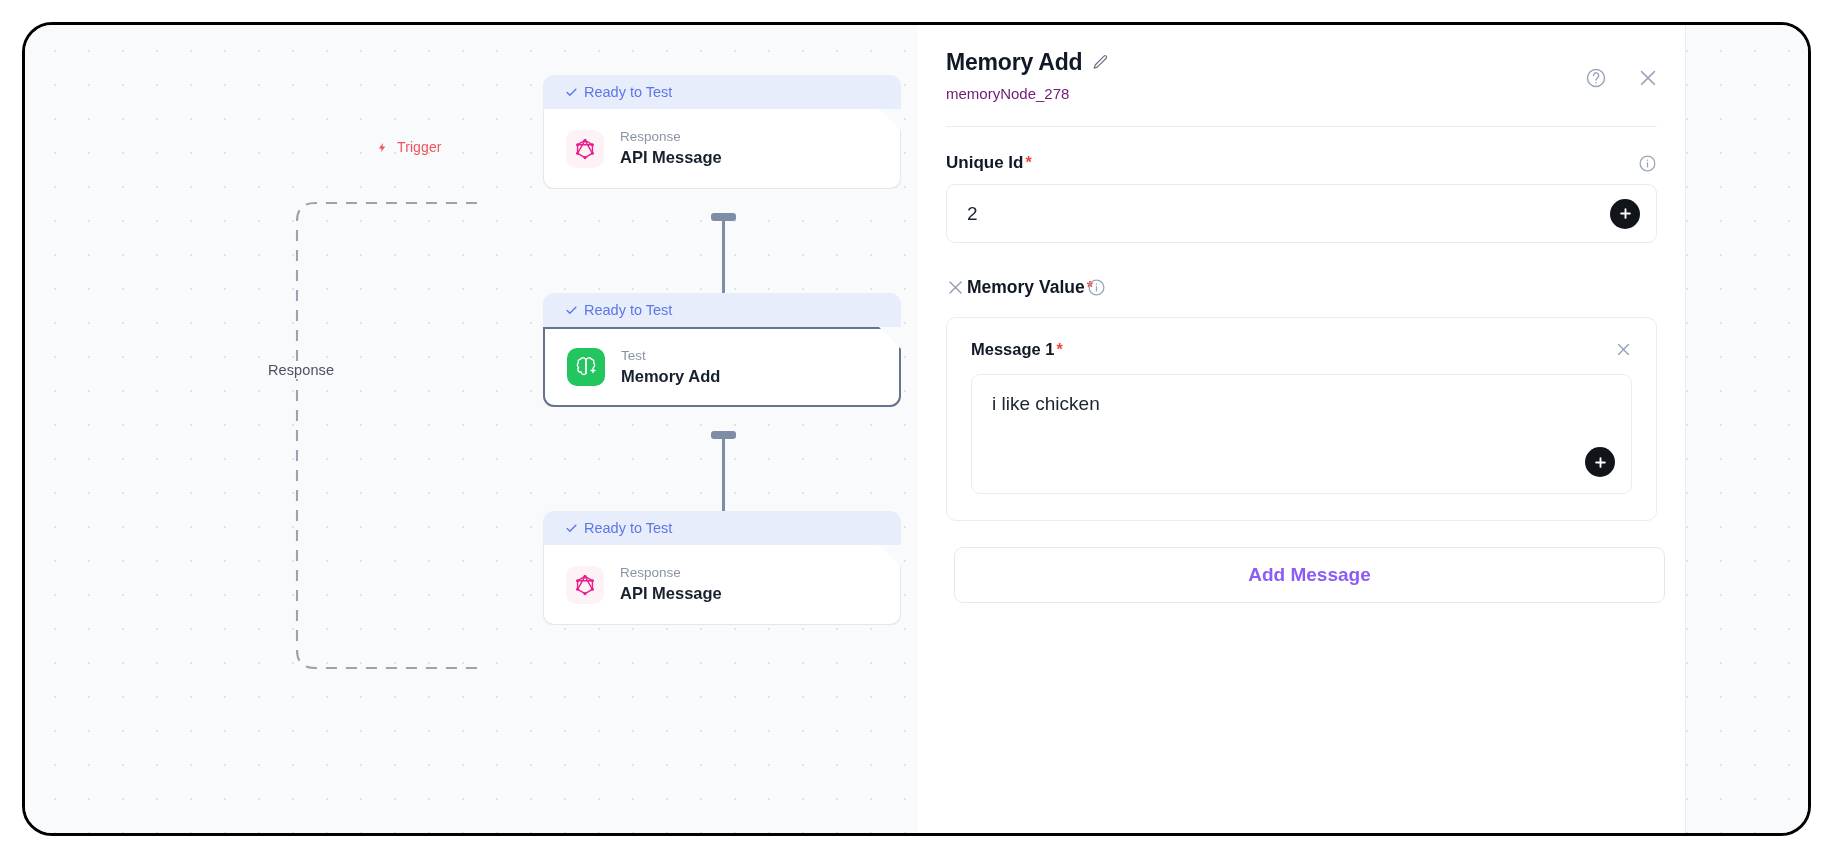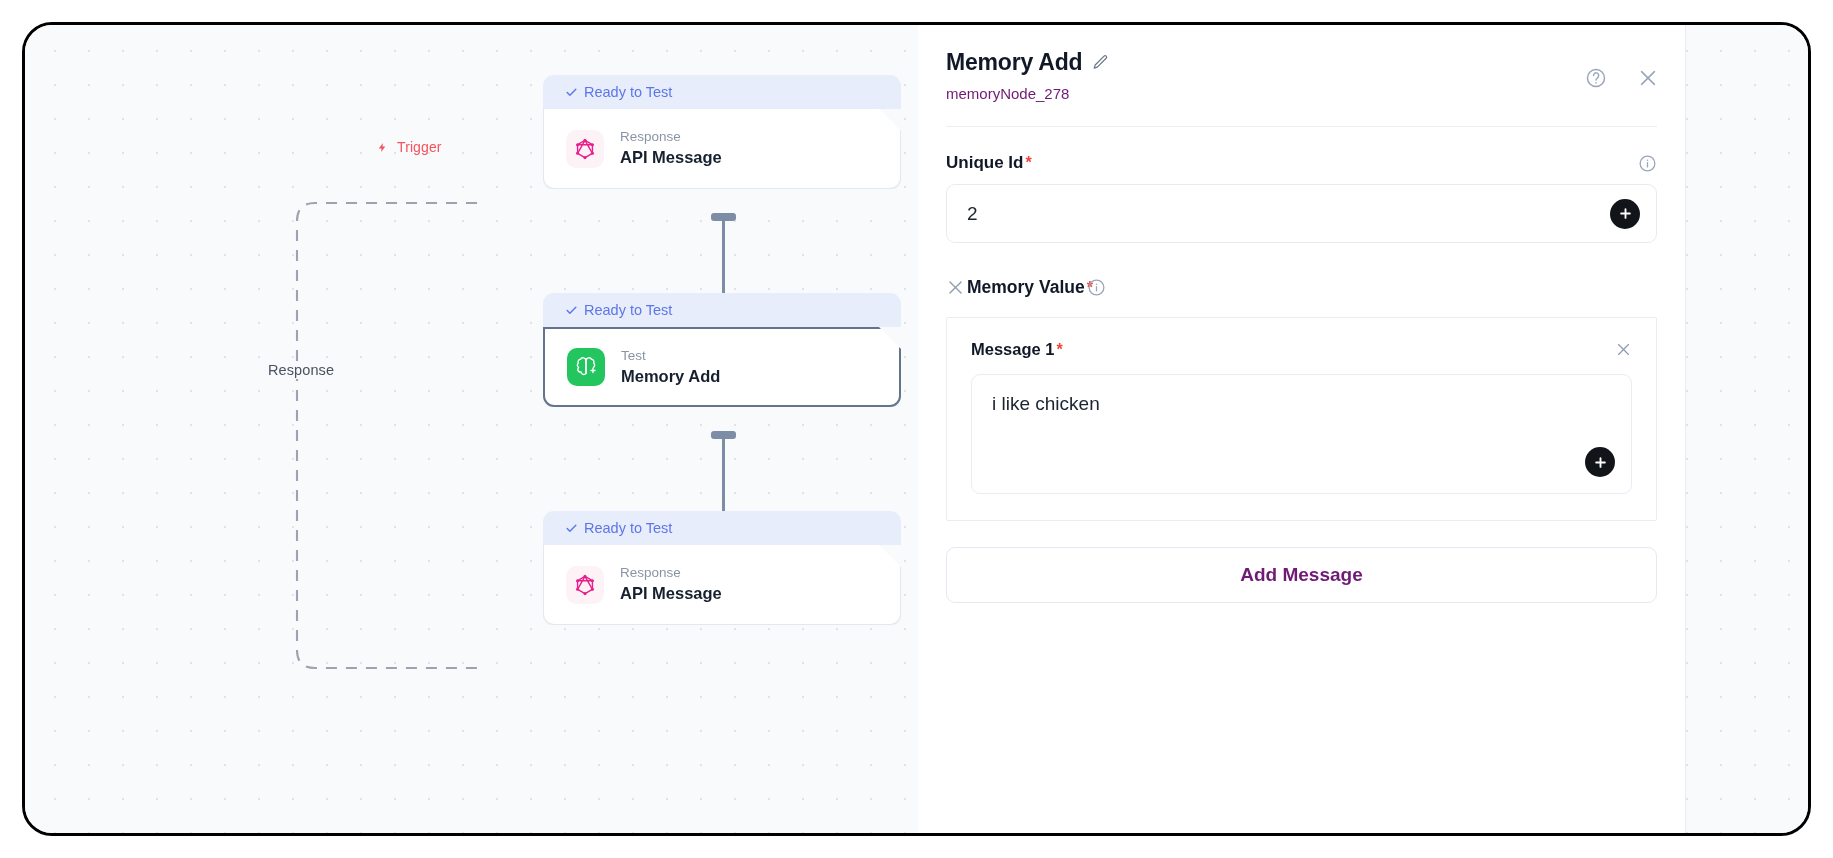--- a/index.html
+++ b/index.html
@@ -292,21 +292,21 @@
     display: flex;
     align-items: center;
     gap: 2px;
     margin: 30px 0 19px 0;
   }
   .x-icon { width: 19px; height: 19px; color: #8e9bb0; line-height: 0; cursor: pointer; }
   .group-title { font-size: 17.5px; font-weight: 700; color: #111827; }
 
   .group-card {
     border: 1.4px solid #e9edf3;
-    border-radius: 2px;
+    border-radius: 10px;
     padding: 22px 24px 26px 24px;
     background: #fff;
   }
   .msg-head {
     display: flex;
     align-items: center;
     justify-content: space-between;
     margin-bottom: 15px;
   }
   .msg-title { font-size: 16.5px; font-weight: 700; color: #111827; }
@@ -326,24 +326,25 @@
   .add-btn {
     margin-top: 26px;
     height: 56px;
     border: 1.4px solid #e4e9f1;
     border-radius: 9px;
     background: #fff;
     display: flex;
     align-items: center;
     justify-content: center;
     font-size: 19px;
-    color: #701a75;
+    color: #8b5cf6;
     font-weight: 600;
     cursor: pointer;
     width: 100%;
+    margin-left: 8px;
   }
 </style>
 </head>
 <body>
 
 <div class="app-frame">
 
   <div class="canvas">
 
     <svg class="edge-svg">

